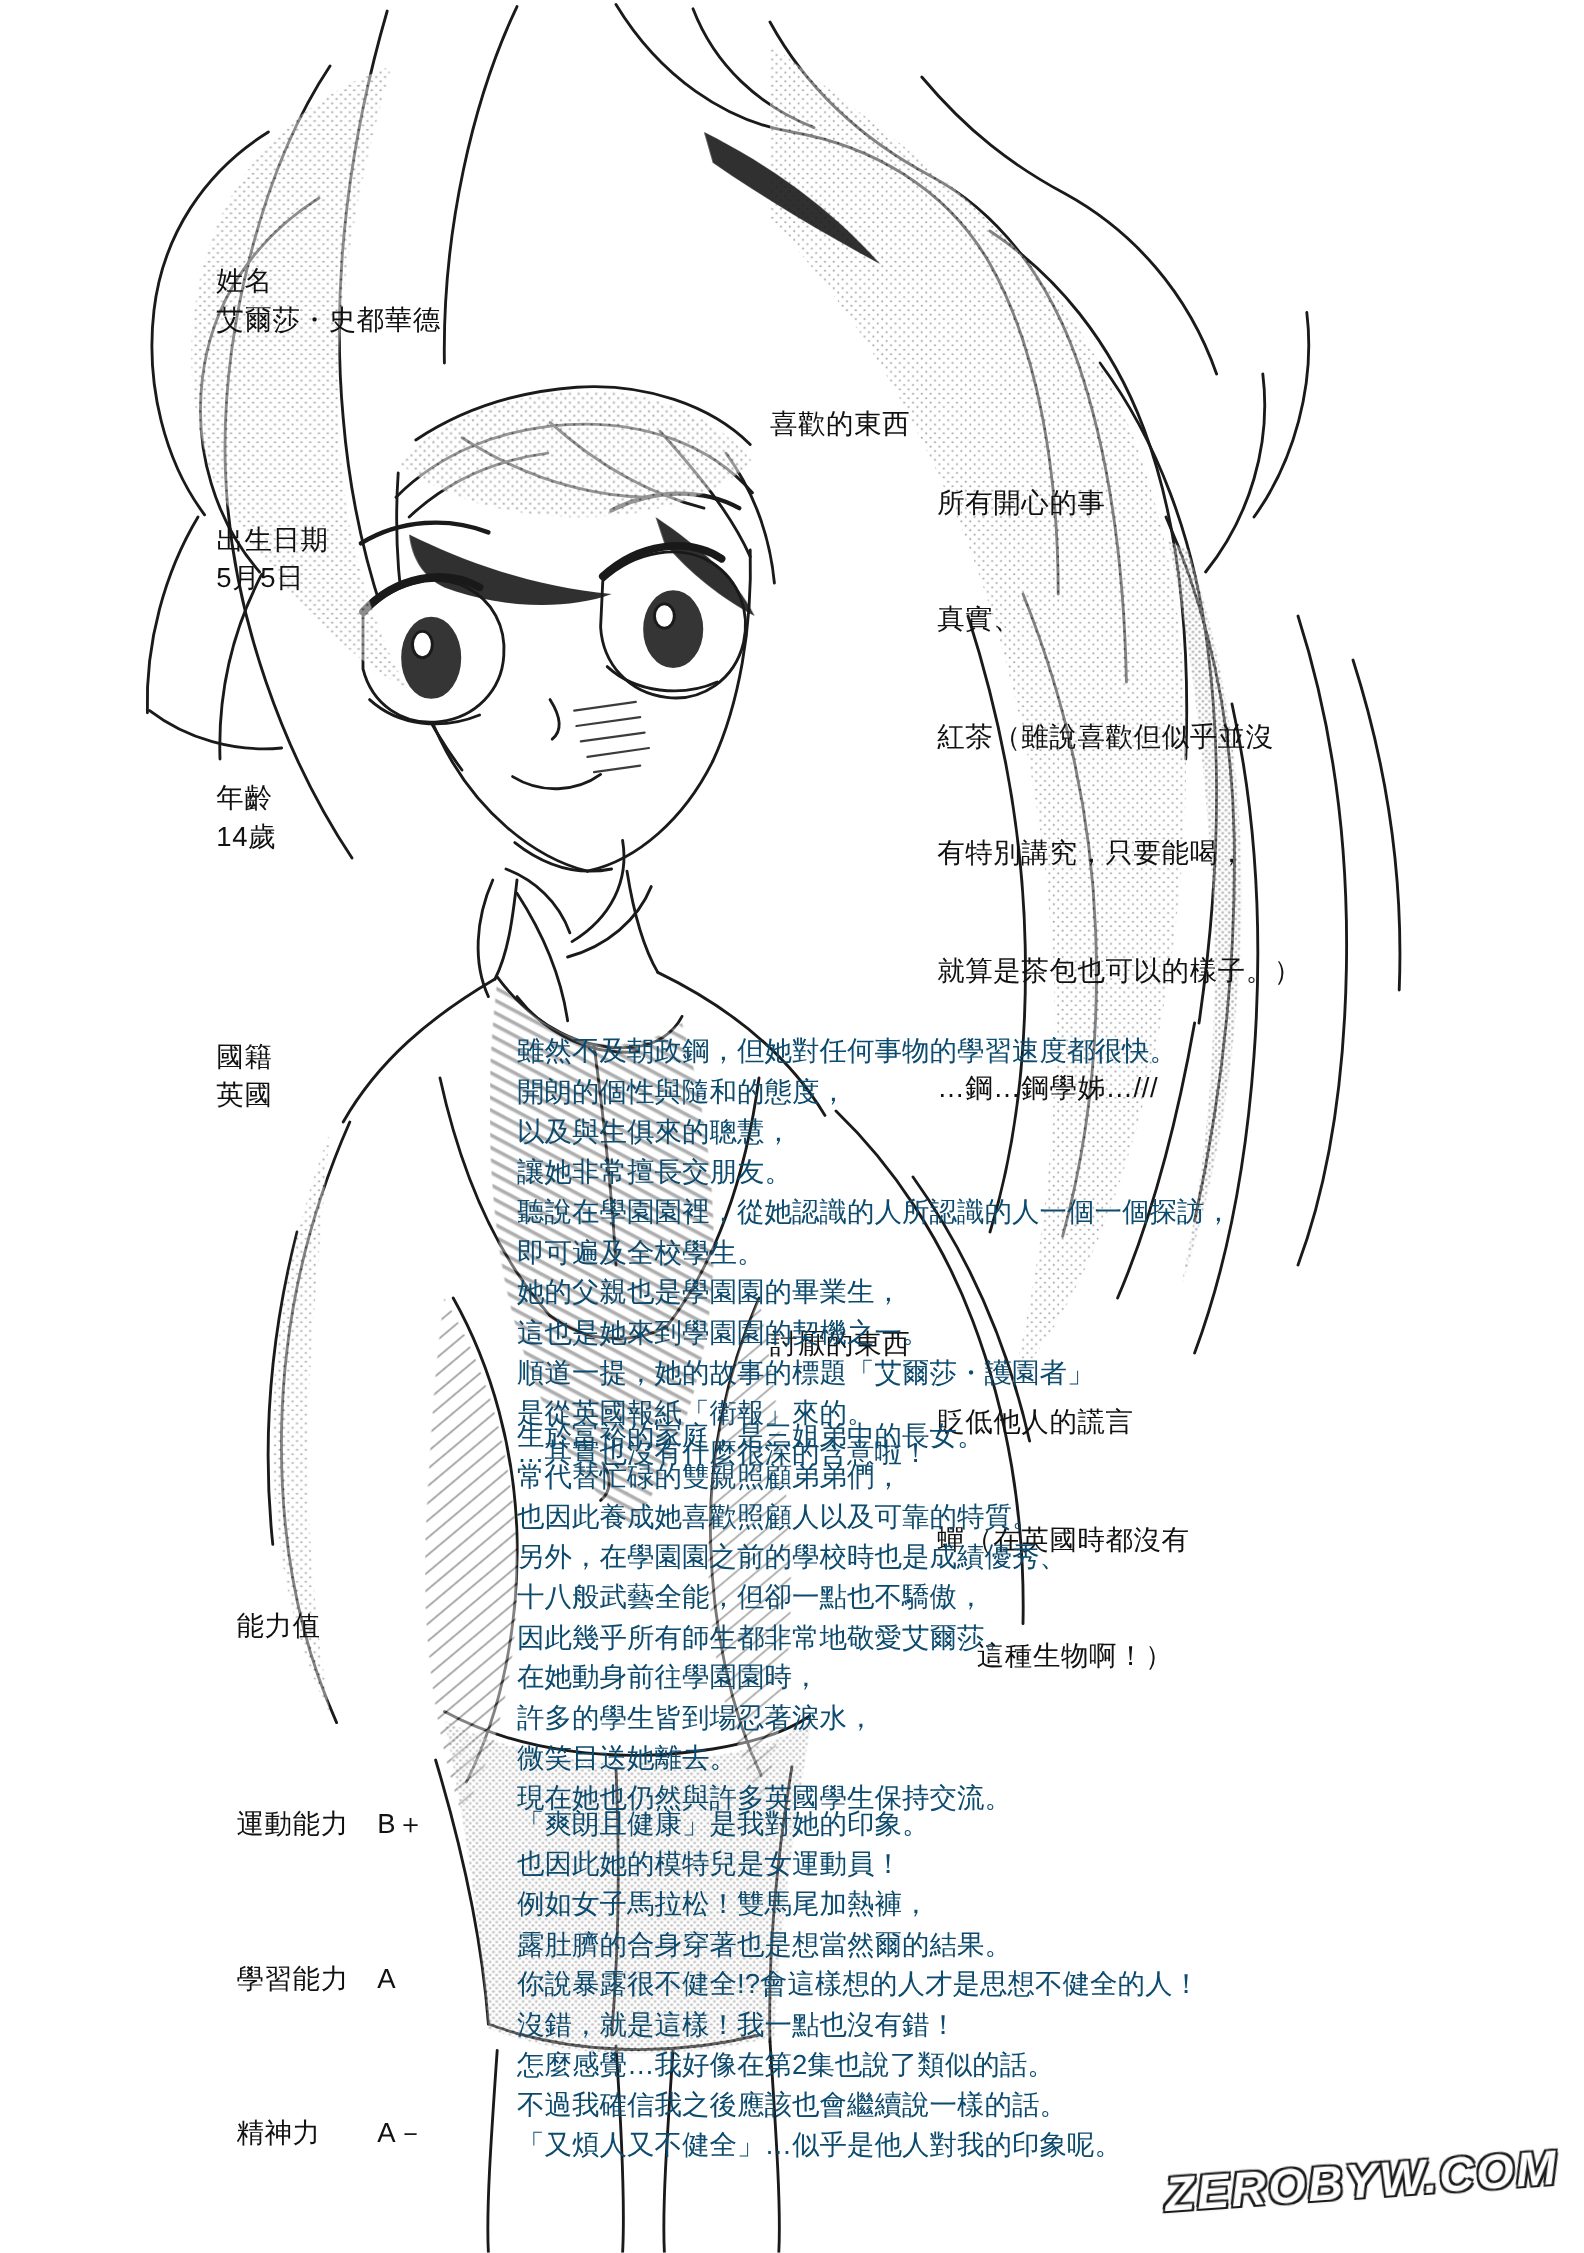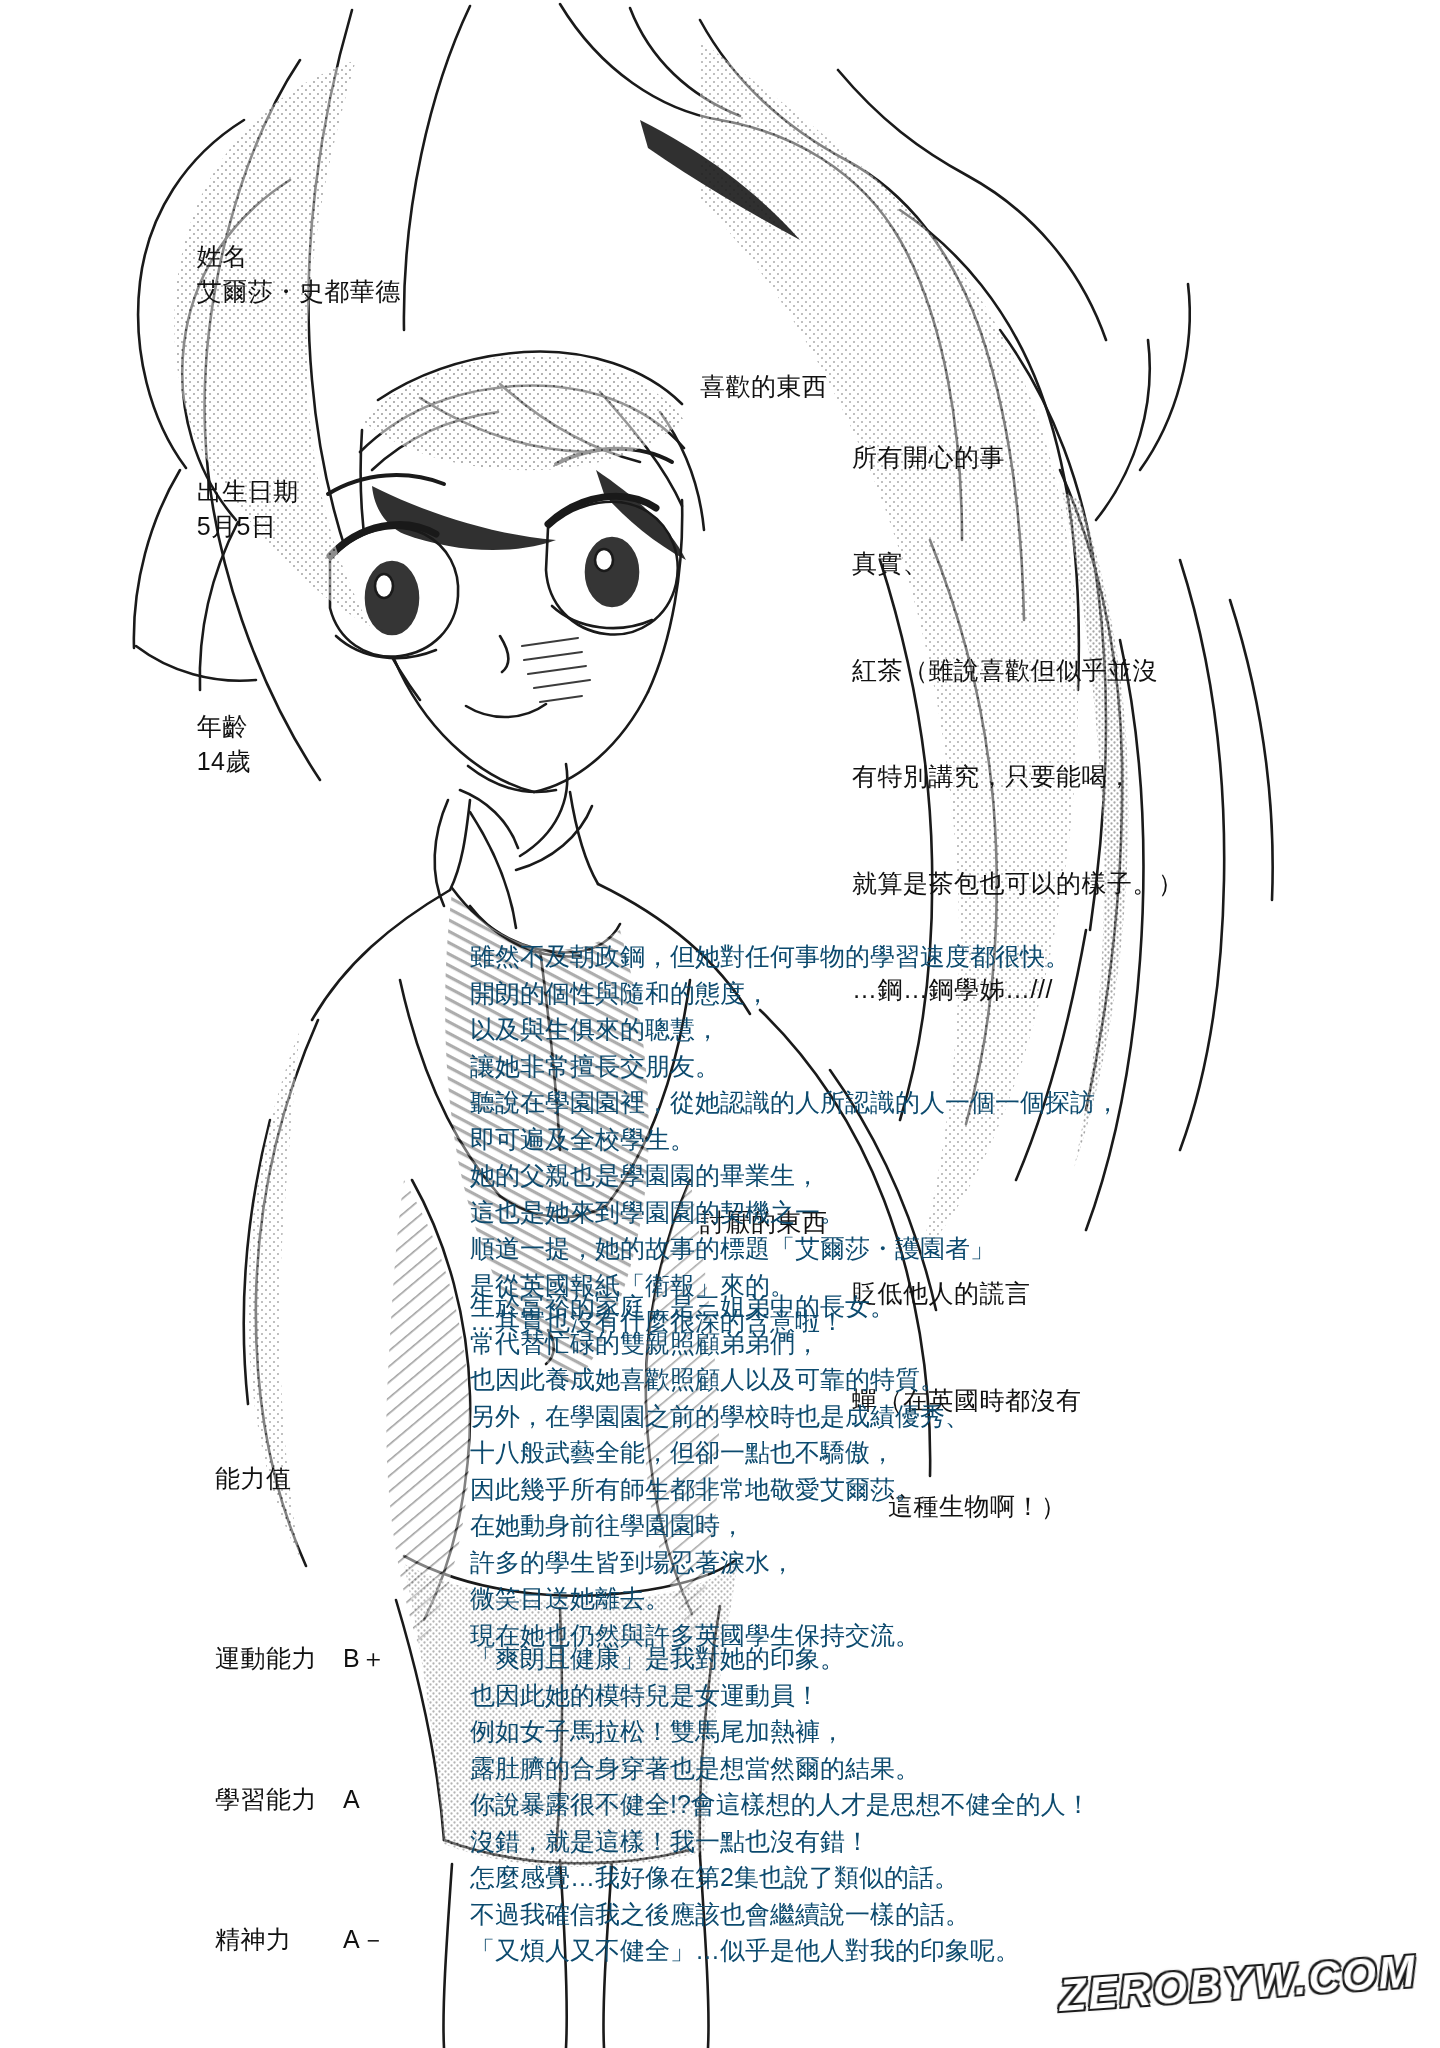--- a/index.html
+++ b/index.html
@@ -239,20 +239,24 @@
       <span class="label">姓名</span>
       <span class="value">艾爾莎・史都華德</span>
     </div>
     <div class="row">
       <span class="label">出生日期</span>
       <span class="value">5月5日</span>
     </div>
     <div class="row">
       <span class="label">年齡</span>
       <span class="value">14歲</span>
+    </div>
+    <div class="row">
+      <span class="label">國籍</span>
+      <span class="value">英國</span>
     </div>
   </div>
 
   <div id="profile-right" class="txt">
 
     <div class="row">
     </div>
 
 
     <div class="row">

